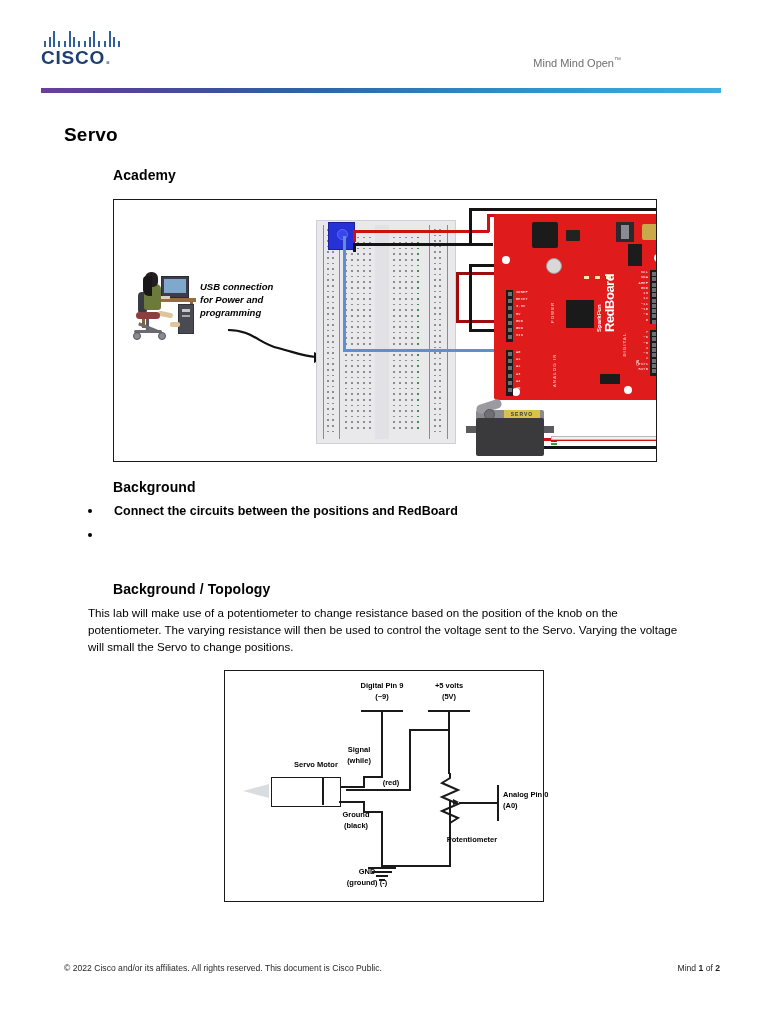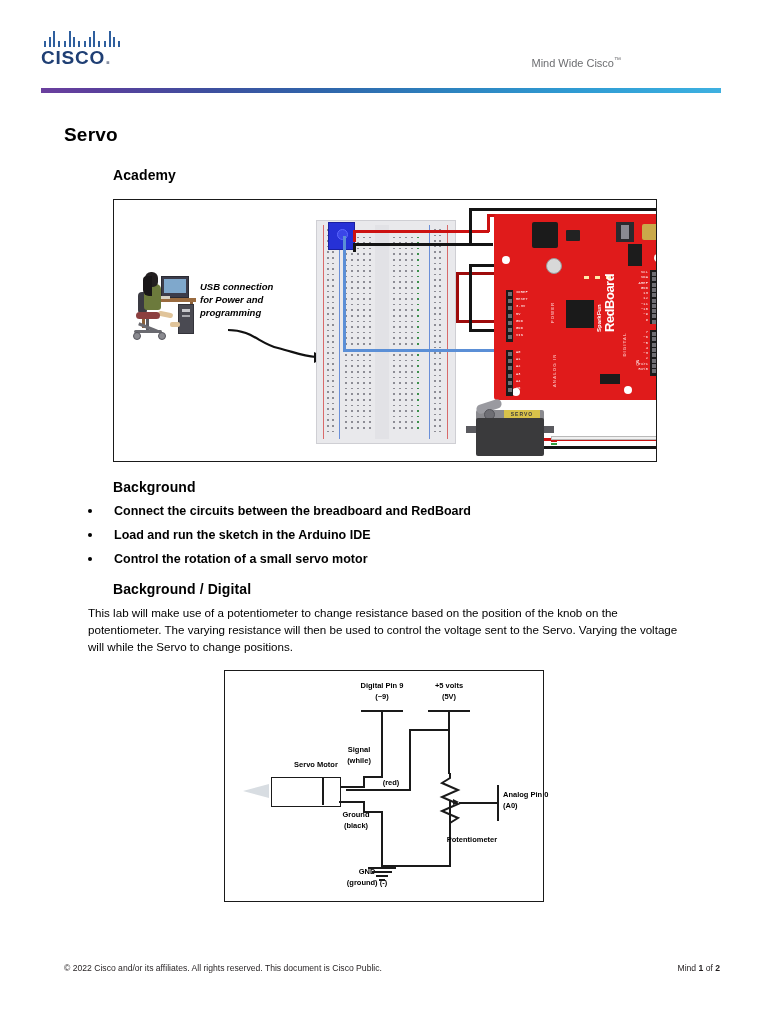--- a/index.html
+++ b/index.html
@@ -327,21 +327,21 @@
         <i style="height: 6px; left: 53.8px; background: rgb(47, 95, 158);"></i>
         <i style="height: 6px; left: 60px; background: rgb(47, 95, 158);"></i>
         <i style="height: 16px; left: 64.6px; background: rgb(47, 95, 158);"></i>
         <i style="height: 10px; left: 69.2px; background: rgb(47, 95, 158);"></i>
         <i style="height: 6px; left: 73.8px; background: rgb(47, 95, 158);"></i>
       </div>
     <div class="cisco-word"><span>CISCO</span><span class="dot">.</span></div>
   </div>
 
 
-  <div class="mind-wide"><span>Mind Wide Cisco</span><sup>™</sup></div>
+  <div class="mind-wide"><span>Mind Mind Open</span><sup>™</sup></div>
 
   <div class="header-rule"></div>
 </div>
 
 <div class="page-title">Servo</div>
 
 <div class="h2" id="h2-topology">Academy</div>
 
 <div class="topology-box">
   <div class="topology-inner">
@@ -1053,34 +1053,29 @@
     <div class="w green" style="left:437px; top:243px; width:6px; height:1.8px;"></div>
     <div class="w red" style="left:437px; top:240px; width:6px; height:1.8px;"></div>
 
   </div>
 </div>
 
 <div class="h2" id="h2-objectives">Background</div>
 <div class="bullets" id="objectives-list">
     <div class="bullet-row">
       <span class="bullet-dot"></span>
-      <span class="bullet-text">Connect the circuits between the breadboard and RedBoard</span>
+      <span class="bullet-text">Connect the circuits between the positions and RedBoard</span>
     </div>
     <div class="bullet-row">
       <span class="bullet-dot"></span>
-      <span class="bullet-text">Load and run the sketch in the Arduino IDE</span>
-    </div>
-    <div class="bullet-row">
-      <span class="bullet-dot"></span>
-      <span class="bullet-text">Control the rotation of a small servo motor</span>
     </div>
   </div>
 
-<div class="h2" id="h2-background">Background / Digital</div>
-<div class="bg-para">This lab will make use of a potentiometer to change resistance based on the position of the knob on the potentiometer. The varying resistance will then be used to control the voltage sent to the Servo. Varying the voltage  will while the Servo to change positions.</div>
+<div class="h2" id="h2-background">Background / Topology</div>
+<div class="bg-para">This lab will make use of a potentiometer to change resistance based on the position of the knob on the potentiometer. The varying resistance will then be used to control the voltage sent to the Servo. Varying the voltage  will small the Servo to change positions.</div>
 
 <div class="schem-box">
   <div class="schem-inner">
 
     <div class="slabel" style="left:106px; top:4px; width:90px;">Digital Pin 9
 (~9)</div>
     <div class="sline" style="left:130px; top:33px; width:42px; height:2px;"></div>
     <div class="sline" style="left:150px; top:33px; width:2px; height:68px;"></div>
 
     <div class="slabel" style="left:182px; top:4px; width:72px;">+5 volts

